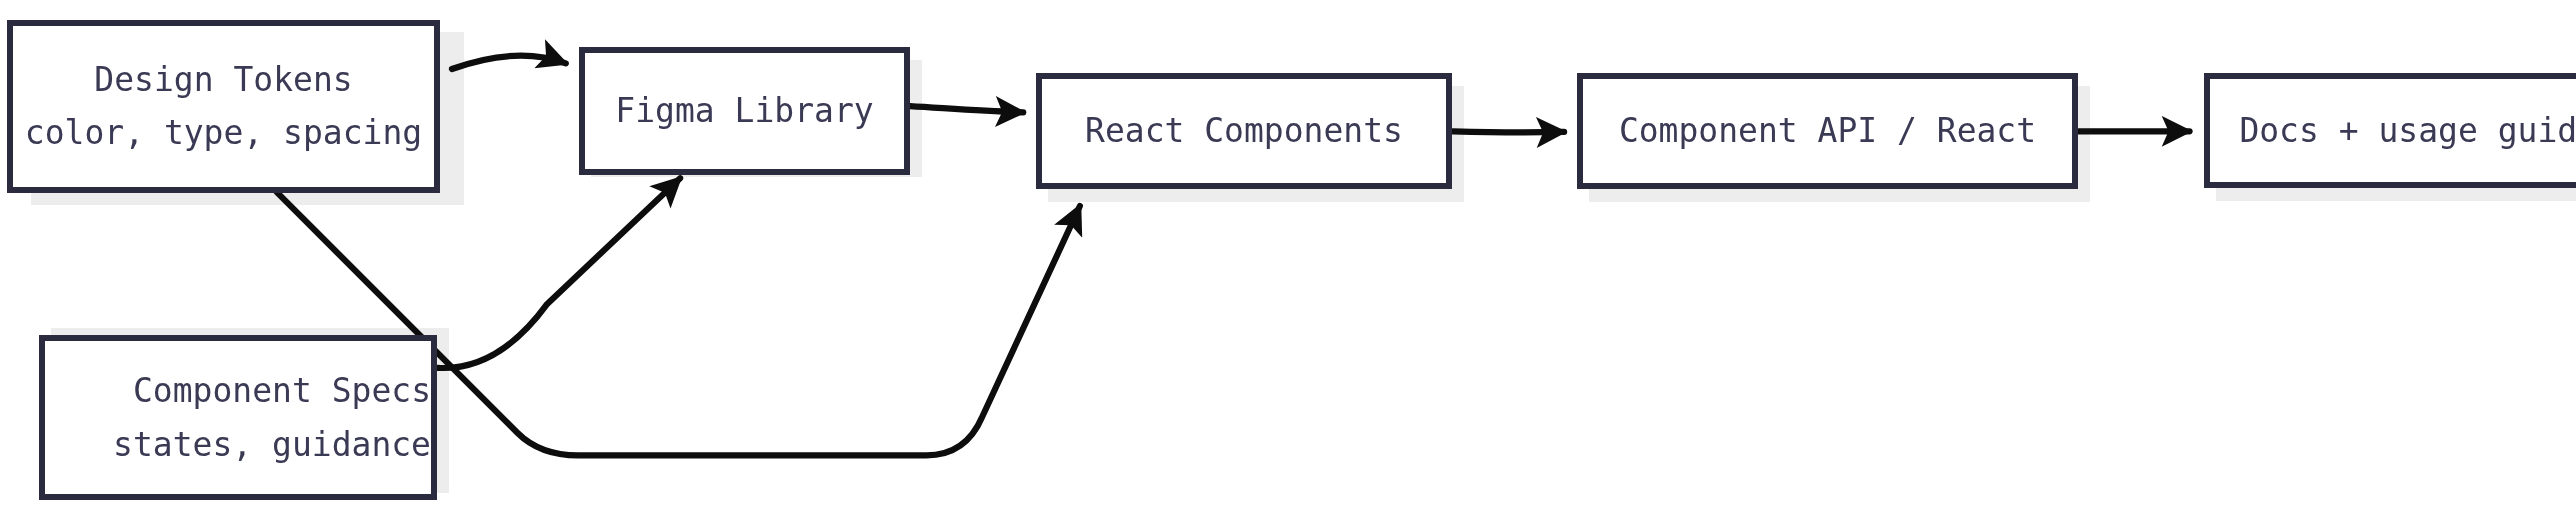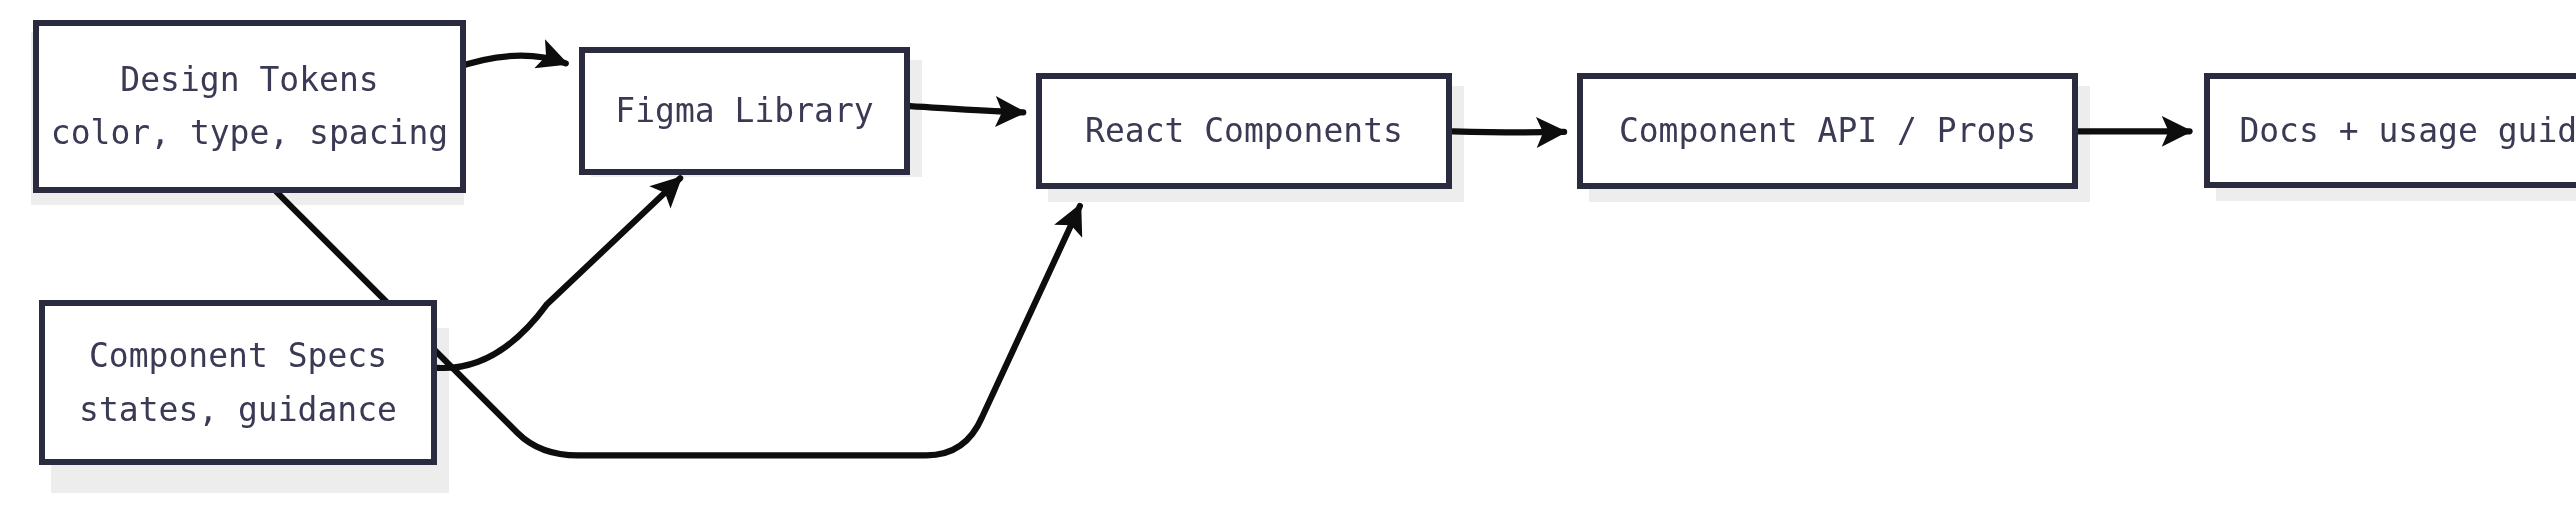--- a/index.html
+++ b/index.html
@@ -50,23 +50,23 @@
     color:var(--text);
     font-size:33px;
     line-height:1.62;
     z-index:3;
   }
   .node .node-title,.node .node-subtitle{
     display:block;
     white-space:nowrap;
   }
   
-  #n-design-tokens   {left:33px;   top:19.6px;  width:433px; height:173px;}
+  #n-design-tokens   {left:7px;   top:19.6px;  width:433px; height:173px;}
   #s-design-tokens   {left:31px;   top:32px;  width:433px; height:173px;}
-  #n-component-specs {left:39px;   top:300px; width:398px; height:165px;}
+  #n-component-specs {left:39px;   top:335px; width:398px; height:165px;align-items:flex-end;}
   #s-component-specs {left:51px;   top:328px; width:398px; height:165px;}
   #n-figma-library   {left:579px; top:47px;  width:331px; height:128px;}
   #s-figma-library   {left:591px; top:60px; width:331px; height:117px;}
   #n-react-components{left:1036px; top:73px; width:416px; height:116px;justify-content:center;}
   #s-react-components{left:1048px; top:86px; width:416px; height:116px;}
   #n-component-api   {left:1577px; top:73px; width:501px; height:116px;}
   #s-component-api   {left:1589px; top:86px; width:501px; height:116px;}
   #n-docs            {left:2204px; top:73px; width:488px; height:115px;}
   #s-docs            {left:2216px; top:86px; width:488px; height:115px;}
 </style>
@@ -114,21 +114,21 @@
 
   <div class="node" id="n-figma-library">
     <span class="node-title">Figma Library</span>
   </div>
 
   <div class="node" id="n-react-components">
     <span class="node-title">React Components</span>
   </div>
 
   <div class="node" id="n-component-api">
-    <span class="node-title">Component API / Props</span>
+    <span class="node-title">Component API / React</span>
   </div>
 
   <div class="node" id="n-docs">
     <span class="node-title">Docs + usage guidance</span>
   </div>
 
 </div>
 
 
 </body></html>

